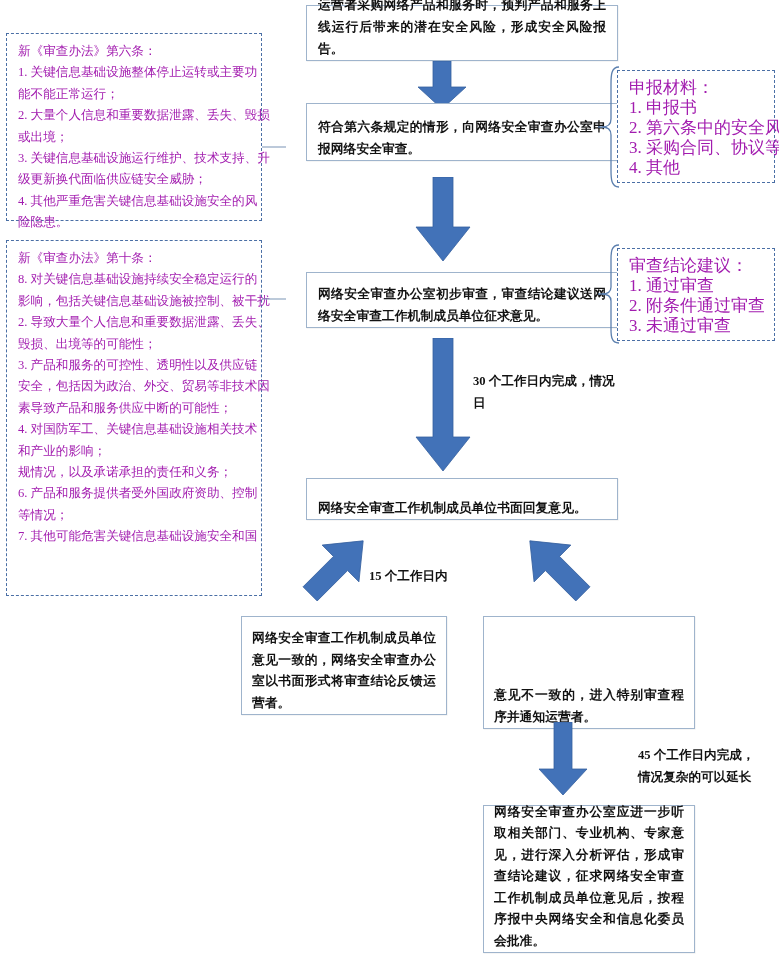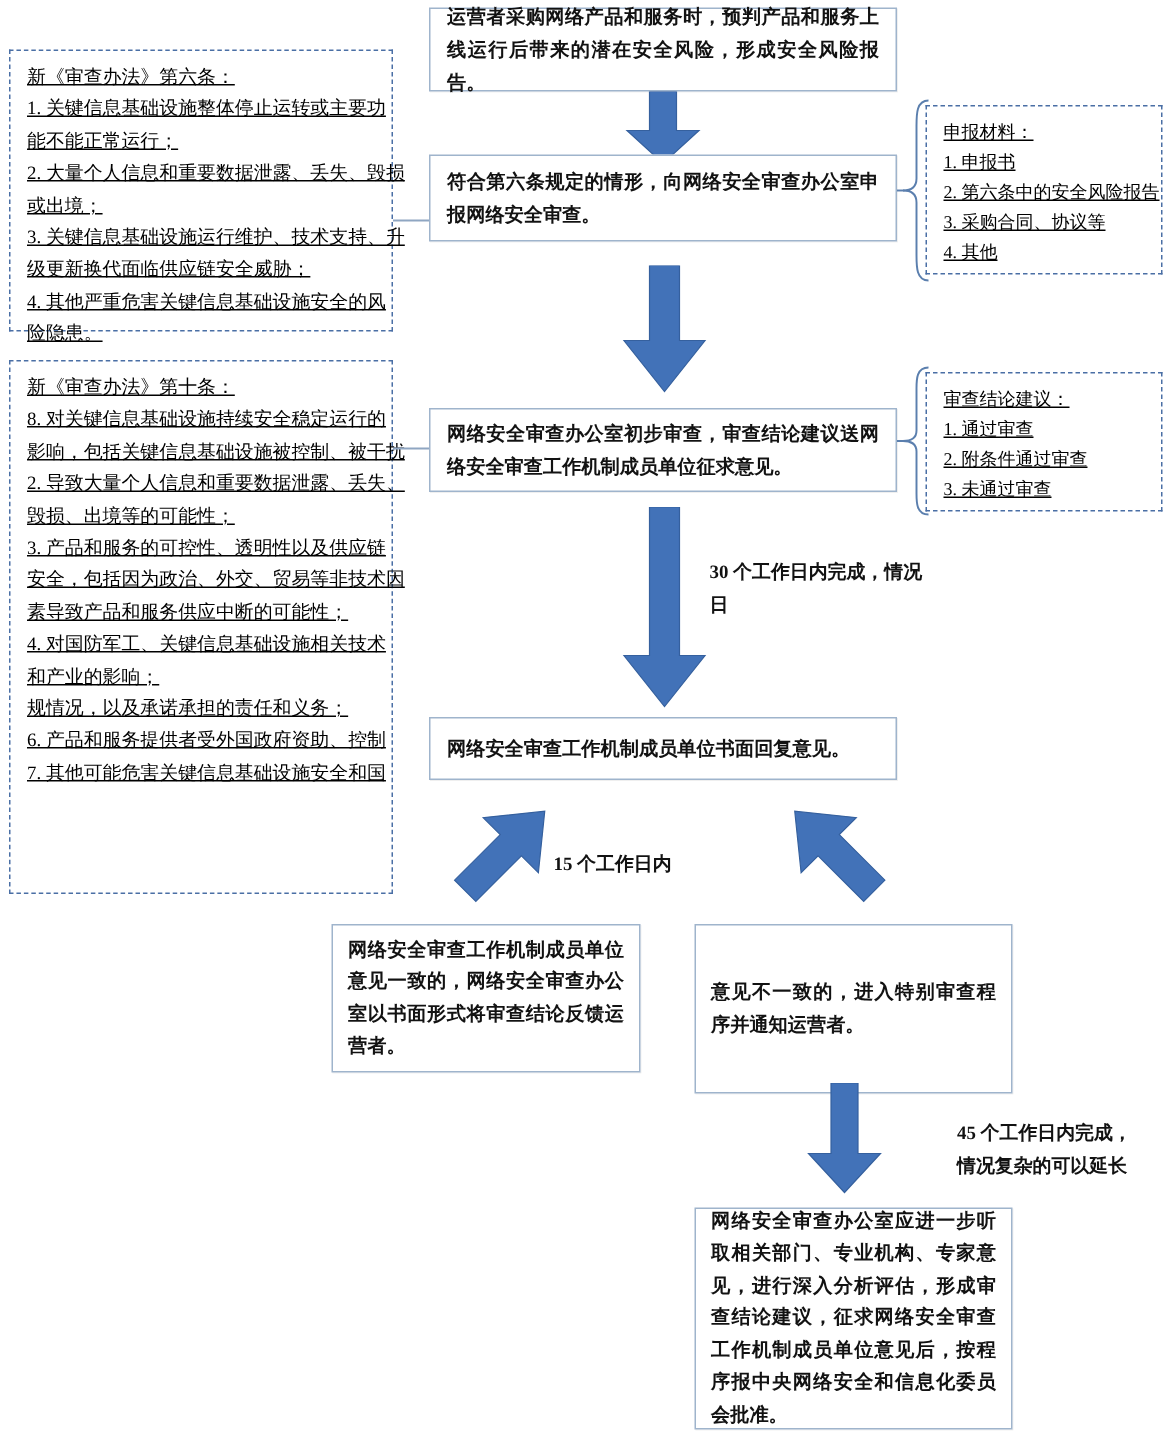--- a/index.html
+++ b/index.html
@@ -20,38 +20,38 @@
   
   .dashed-box {
     position: absolute;
     border: 1px dashed #4a6fa5;
     background: #ffffff;
     padding: 7px 9px 7px 11px;
   }
   .dashed-box .line {
     font-size: 12.6px;
     line-height: 21.4px;
-    color: #000000;
+    color: #a21caf;
     white-space: nowrap;
     font-family: "Liberation Serif", "DejaVu Serif", serif;
-    text-decoration: underline;
   }
   .dashed-box.small .line {
-    font-size: 12px;
+    font-size: 17px;
     line-height: 20px;
   }
 
   
   .flow-box {
     position: absolute;
     border: 1px solid #9fb4cc;
     background: #ffffff;
     display: flex;
-    align-items: center;
+    align-items: flex-end;
     box-shadow: 0.6px 0.6px 0 rgba(0,0,0,0.07);
+    margin-left: 20px;
   }
   .flow-box .txt {
     font-weight: bold;
     font-size: 12.8px;
     line-height: 22px;
     color: #121212;
     padding: 0 11px;
     font-family: "Liberation Serif", "DejaVu Serif", serif;
     text-align: justify;
   }
@@ -107,20 +107,21 @@
     <div class="line">影响，包括关键信息基础设施被控制、被干扰</div>
     <div class="line">2. 导致大量个人信息和重要数据泄露、丢失、</div>
     <div class="line">毁损、出境等的可能性；</div>
     <div class="line">3. 产品和服务的可控性、透明性以及供应链</div>
     <div class="line">安全，包括因为政治、外交、贸易等非技术因</div>
     <div class="line">素导致产品和服务供应中断的可能性；</div>
     <div class="line">4. 对国防军工、关键信息基础设施相关技术</div>
     <div class="line">和产业的影响；</div>
     <div class="line">规情况，以及承诺承担的责任和义务；</div>
     <div class="line">6. 产品和服务提供者受外国政府资助、控制</div>
+    <div class="line">等情况；</div>
     <div class="line">7. 其他可能危害关键信息基础设施安全和国</div>
   </div>
 
   <div class="brace" style="left:262px; top:297px;">
     <svg width="24" height="4" viewBox="0 0 24 4">
       <line x1="0" y1="2" x2="24" y2="2" stroke="#8fa6c2" stroke-width="1.2"></line>
     </svg>
   </div>
 
   <div class="flow-box" style="left:286px; top:5px; width:312px; height:56px;">

